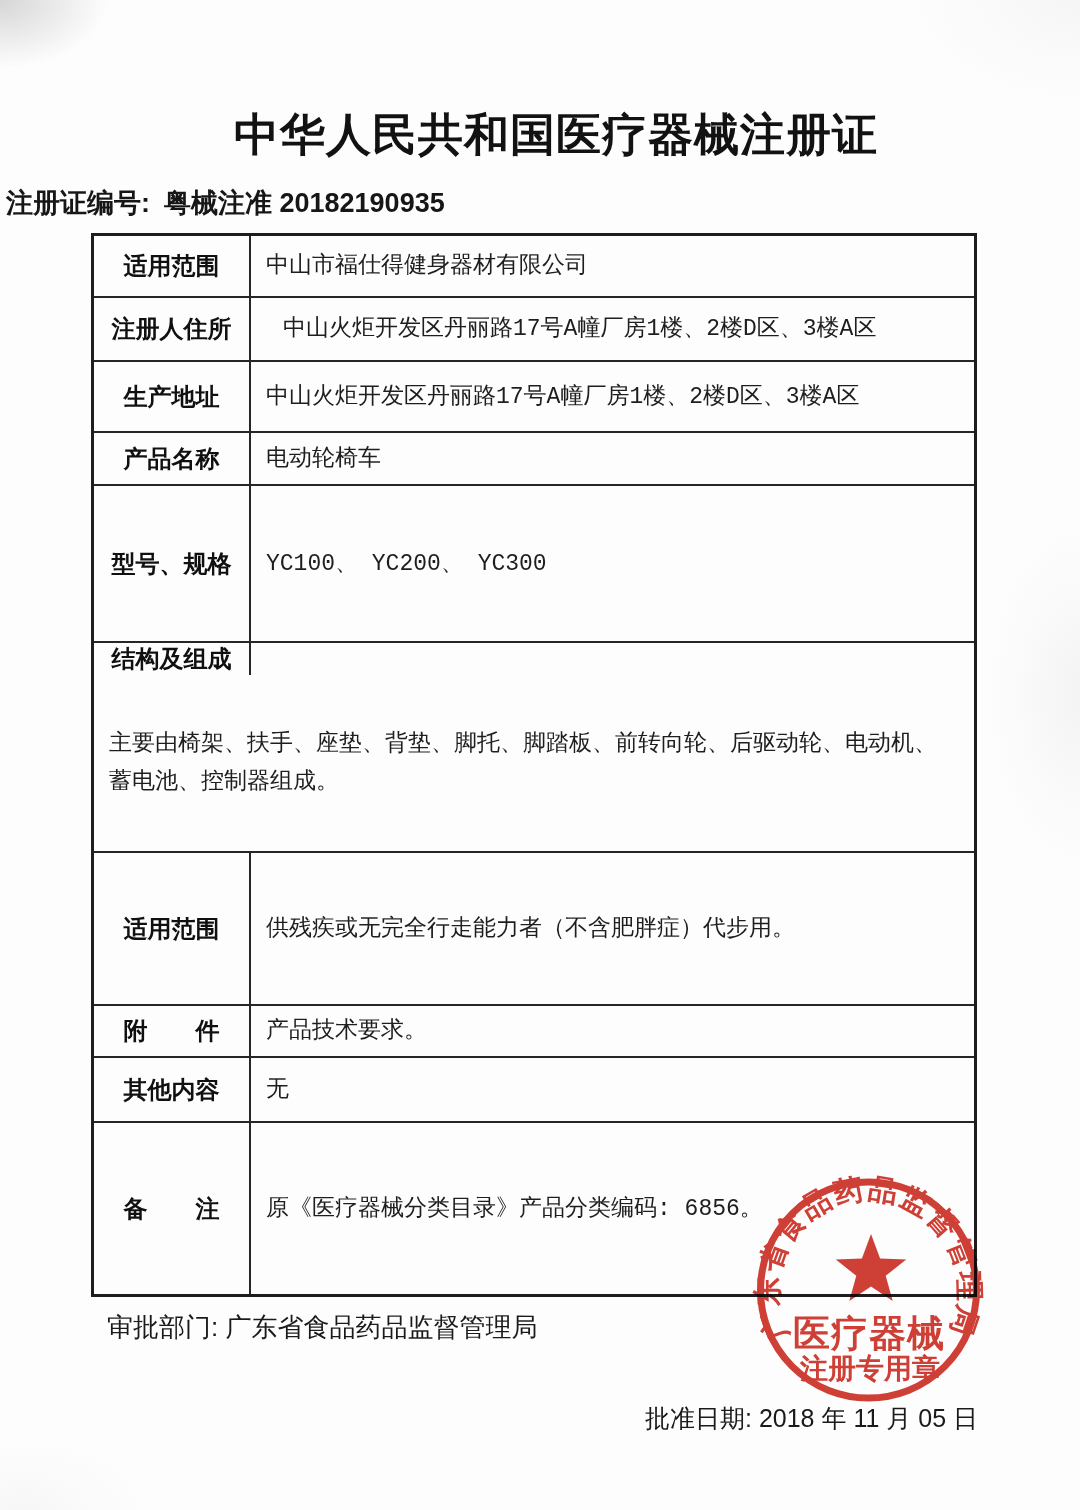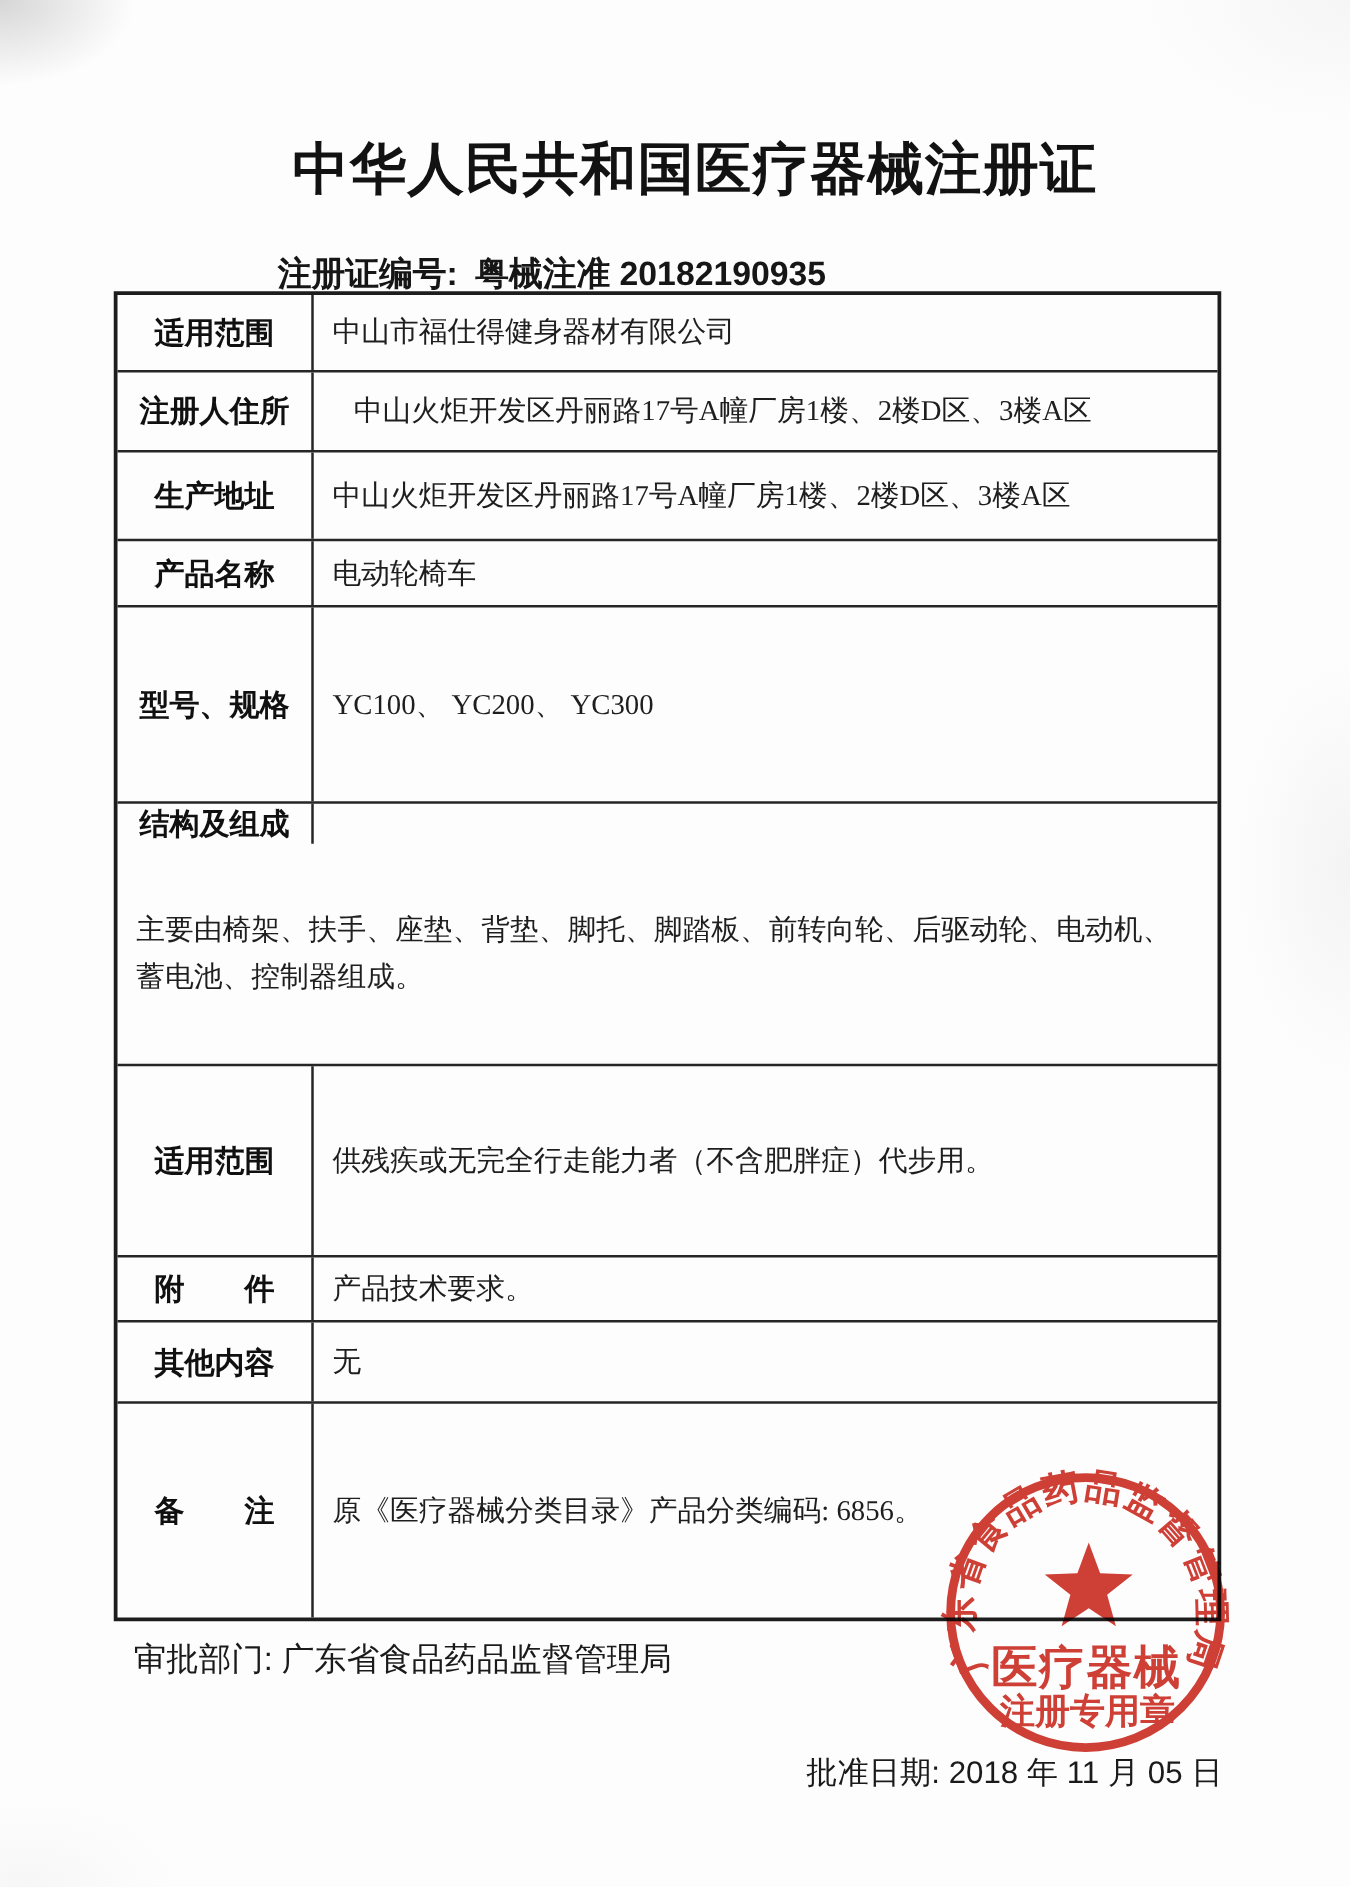--- a/index.html
+++ b/index.html
@@ -21,22 +21,22 @@
       radial-gradient(160px 90px at 2% 100%, rgba(200,200,200,.12), rgba(200,200,200,0) 75%);
   }
   .title{
     position:absolute;top:108px;left:0;width:1080px;
     text-align:center;padding-left:32px;box-sizing:border-box;
     font-size:45px;line-height:54px;font-weight:bold;color:#121212;
     letter-spacing:1px;
   }
   .subtitle{
     position:absolute;top:186px;left:0;width:877px;
-    text-align:center;padding-left:6px;box-sizing:border-box;
-    font-size:27px;line-height:34px;font-weight:bold;color:#161616;margin-top:16px;
+    padding-left:6px;box-sizing:border-box;
+    font-size:27px;line-height:34px;font-weight:bold;color:#161616;
   }
   .subtitle .gap{display:inline-block;width:14px;}
   .cert-table{
     position:absolute;left:91px;top:233px;width:886px;height:1064px;
     box-sizing:border-box;border:3px solid #1d1d1d;
     display:flex;flex-direction:column;
   }
   .row{display:flex;box-sizing:border-box;border-bottom:2px solid var(--line);}
   .row:last-child{border-bottom:none;flex:1;}
   .row:nth-child(1){height:62px;}
@@ -50,21 +50,21 @@
   .row:nth-child(9){height:65px;}
   .cell{box-sizing:border-box;display:flex;align-items:center;}
   .cell.label{
     width:157px;flex-shrink:0;justify-content:center;text-align:center;
     border-right:2px solid var(--line);
     font-weight:bold;font-size:24px;color:#101010;
     white-space:pre;
   }
   .cell.value{
     flex:1;padding:8px 20px 8px 15px;
-    font-family:Liberation Serif, serif;
+    font-family:Liberation Mono, monospace;
     font-size:23px;line-height:38px;color:#1e1e1e;
   }
   .footer-approval{
     position:absolute;left:107px;top:1310px;
     font-size:26px;color:#1a1a1a;white-space:pre;
   }
   .footer-dates{
     position:absolute;left:645px;top:1306px;
     font-size:25px;line-height:45px;color:#1a1a1a;white-space:pre;
   }

